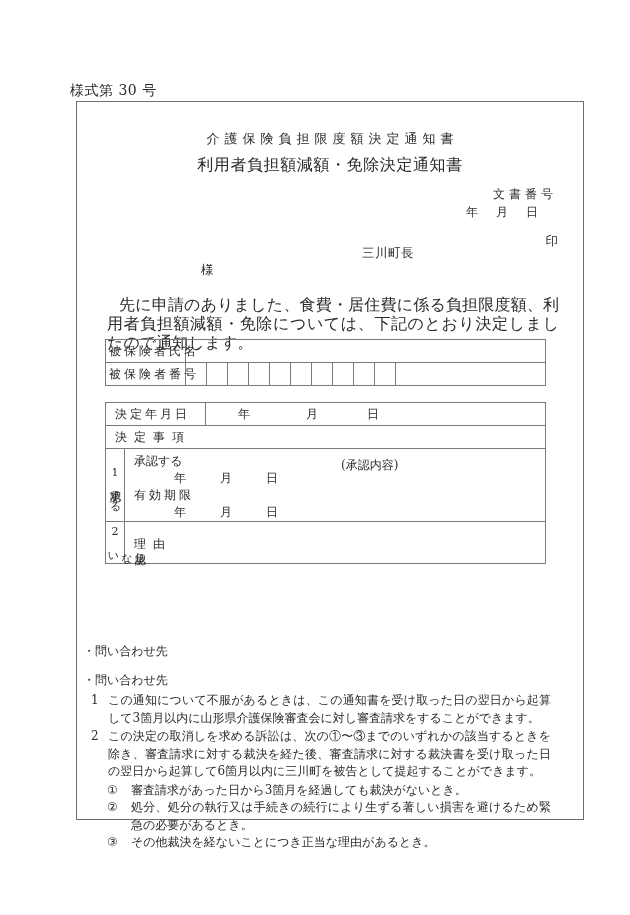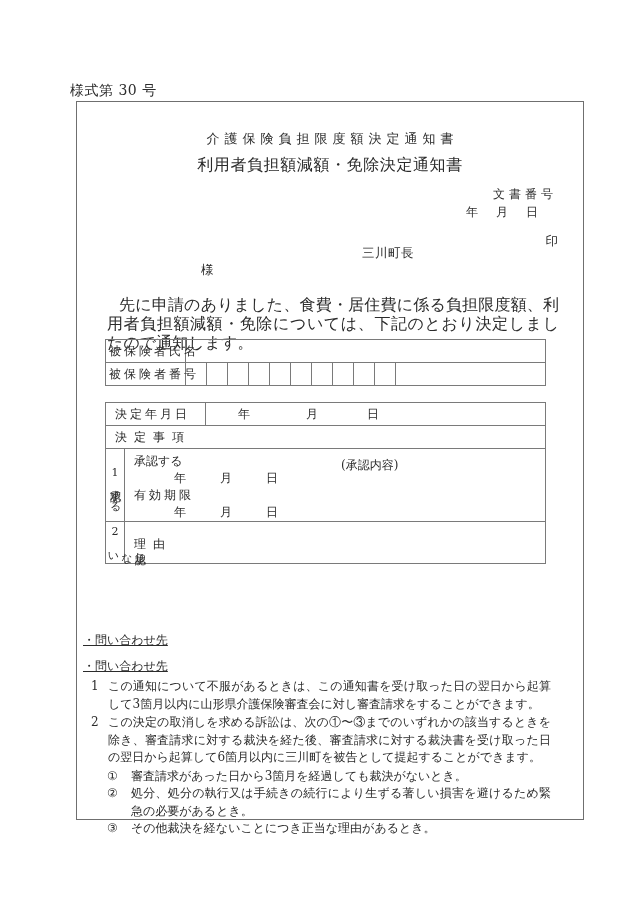--- a/index.html
+++ b/index.html
@@ -213,23 +213,22 @@
   .riyuu { letter-spacing: 7px; }
   
   .notes {
     position: absolute;
     left: 6px;
     top: 529px;
     width: 468px;
     font-size: 12px;
   }
   .note-head {
-    margin: 1px 0 9px 0;
-    white-space: nowrap;
-    text-decoration: underline;
+    margin: 12px 0 9px 0;
+    white-space: nowrap;
   }
   .note-head.second { margin-bottom: 3px; }
   .note-item {
     position: relative;
     padding-left: 25px;
     margin-bottom: 1px;
     line-height: 17.5px;
     text-align: justify;
   }
   .note-item > .mk {

